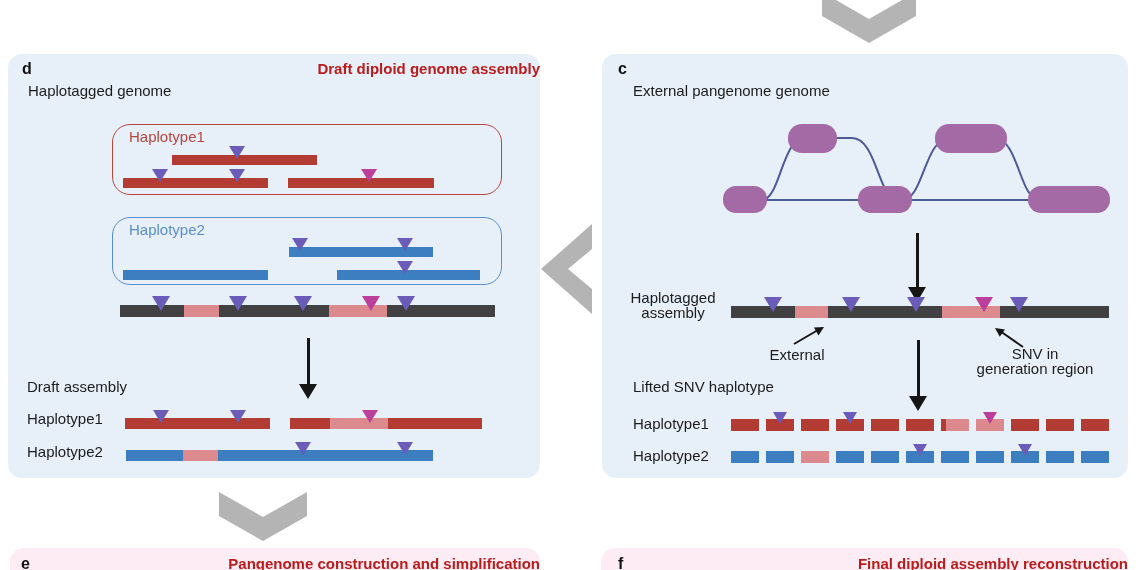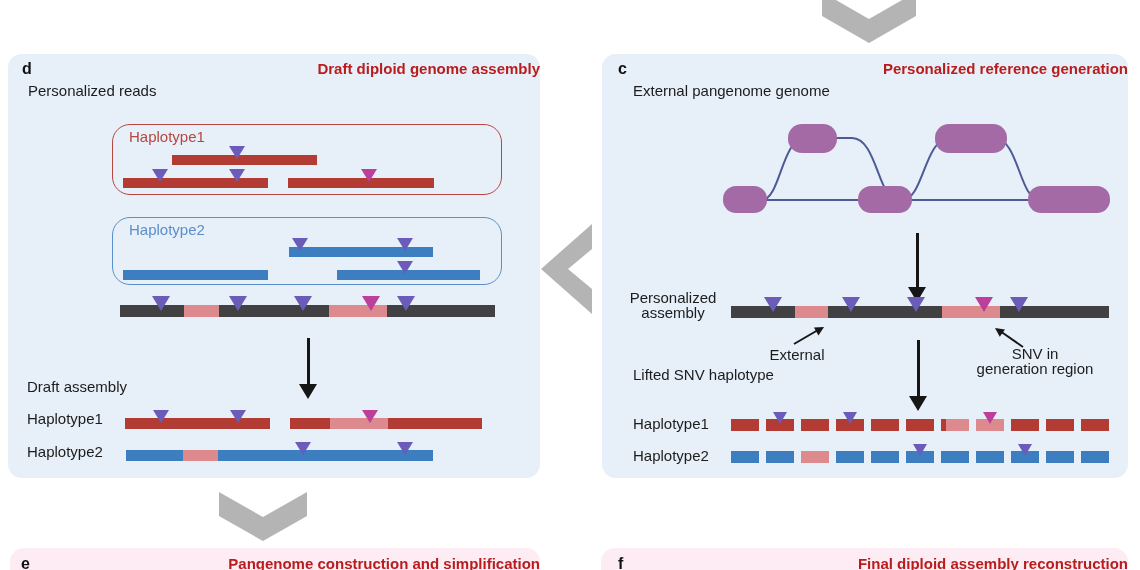--- a/index.html
+++ b/index.html
@@ -55,21 +55,21 @@
   <svg style="left:535px;top:218px;width:65px;height:102px" viewBox="0 0 65 102">
     <polygon class="chev" points="57,6 6,51 57,96 57,71 33,51 57,31"></polygon>
   </svg>
   <svg style="left:213px;top:488px;width:100px;height:58px" viewBox="0 0 100 58">
     <polygon class="chev" points="6,4 50,29 94,4 94,28 50,53 6,28"></polygon>
   </svg>
 
   <div class="panel blue-panel" style="left:8px;top:54px;width:532px;height:424px;">
     <div class="letter" style="left:14px;top:6px;">d</div>
     <div class="ptitle">Draft diploid genome assembly</div>
-    <div class="lbl" style="left:20px;top:28px;">Personalized reads</div>
+    <div class="lbl" style="left:20px;top:28px;">Haplotagged genome</div>
 
     <div class="rbox" style="left:104px;top:70px;width:388px;height:69px;border-color:var(--hap1_accent,#b5473f);">
       <div class="boxlbl" style="color:var(--hap1_accent,#b5473f);">Haplotype1</div>
     </div>
     <div class="bar red" style="left:164px;top:101px;width:145px;height:10px;"></div>
     <div class="bar red" style="left:115px;top:124px;width:145px;height:10px;"></div>
     <div class="bar red" style="left:280px;top:124px;width:146px;height:10px;"></div>
     <div class="tri" style="left:221px;top:92px;"></div>
     <div class="tri" style="left:144px;top:115px;"></div>
     <div class="tri" style="left:221px;top:115px;"></div>
@@ -112,39 +112,38 @@
     <div class="lbl" style="left:19px;top:389px;">Haplotype2</div>
     <div class="bar blue" style="left:118px;top:396px;width:307px;height:11px;">
       <div class="bar ins" style="left:57px;top:0;width:35px;height:11px;"></div>
     </div>
     <div class="tri" style="left:287px;top:388px;"></div>
     <div class="tri" style="left:389px;top:388px;"></div>
   </div>
 
   <div class="panel blue-panel" style="left:602px;top:54px;width:526px;height:424px;">
     <div class="letter" style="left:16px;top:6px;">c</div>
-    <div class="ptitle">Personalized reference generation</div>
     <div class="lbl" style="left:31px;top:28px;">External pangenome genome</div>
 
     <svg style="left:100px;top:58px;width:420px;height:175px;" viewBox="0 0 420 175">
       <path class="edge" d="M43,88 L367,88"></path>
       <path class="edge" d="M60,88 C78,88 80,26 103,26 L150,26 C175,26 176,88 196,88"></path>
       <path class="edge" d="M200,88 C222,88 222,26 248,26 L292,26 C317,26 317,88 338,88"></path>
       <rect class="node" x="21" y="74" width="44" height="27" rx="13"></rect>
       <rect class="node" x="86" y="12" width="49" height="29" rx="14"></rect>
       <rect class="node" x="156" y="74" width="54" height="27" rx="13"></rect>
       <rect class="node" x="233" y="12" width="72" height="29" rx="14"></rect>
       <rect class="node" x="326" y="74" width="82" height="27" rx="13"></rect>
     </svg>
 
     <div class="stem" style="left:314px;top:179px;height:54px;"></div>
     <div class="ahead" style="left:306px;top:233px;"></div>
 
     <div class="lbl center-lbl" style="left:18px;top:237px;width:106px;">
-      <span>Personalized</span><br>
+      <span>Haplotagged</span><br>
       <span>assembly</span>
     </div>
     <div class="bar dark" style="left:129px;top:252px;width:378px;height:12px;">
       <div class="bar ins" style="left:64px;top:0;width:33px;height:12px;"></div>
       <div class="bar ins" style="left:211px;top:0;width:58px;height:12px;"></div>
     </div>
     <div class="tri big" style="left:162px;top:243px;"></div>
     <div class="tri big" style="left:240px;top:243px;"></div>
     <div class="tri big" style="left:305px;top:243px;"></div>
     <div class="tri big magenta" style="left:373px;top:243px;"></div>
@@ -165,21 +164,21 @@
     <svg style="left:385px;top:265px;width:45px;height:35px;" viewBox="0 0 45 35">
       <line class="annline" x1="36" y1="28" x2="13" y2="12"></line>
       <g transform="translate(8,9) rotate(215)">
           <path class="annhead" d="M0,0 L-9,4.5 L-9,-4.5 z"></path>
         </g>
     </svg>
 
     <div class="stem" style="left:315px;top:286px;height:56px;"></div>
     <div class="ahead" style="left:307px;top:342px;"></div>
 
-    <div class="lbl" style="left:31px;top:312px;">Lifted SNV haplotype</div>
+    <div class="lbl" style="left:31px;top:324px;">Lifted SNV haplotype</div>
 
     <div class="lbl" style="left:31px;top:361px;">Haplotype1</div>
     <div style="position:absolute;left:129px;top:365px;width:378px;height:12px;">
         <div class="seg red" style="left: 0px;"></div>
         <div class="seg red" style="left: 35px;"></div>
         <div class="tri sm" style="left: 42px; top: -7px;"></div>
         <div class="seg red" style="left: 70px;"></div>
         <div class="seg red" style="left: 105px;"></div>
         <div class="tri sm" style="left: 112px; top: -7px;"></div>
         <div class="seg red" style="left: 140px;"></div>

